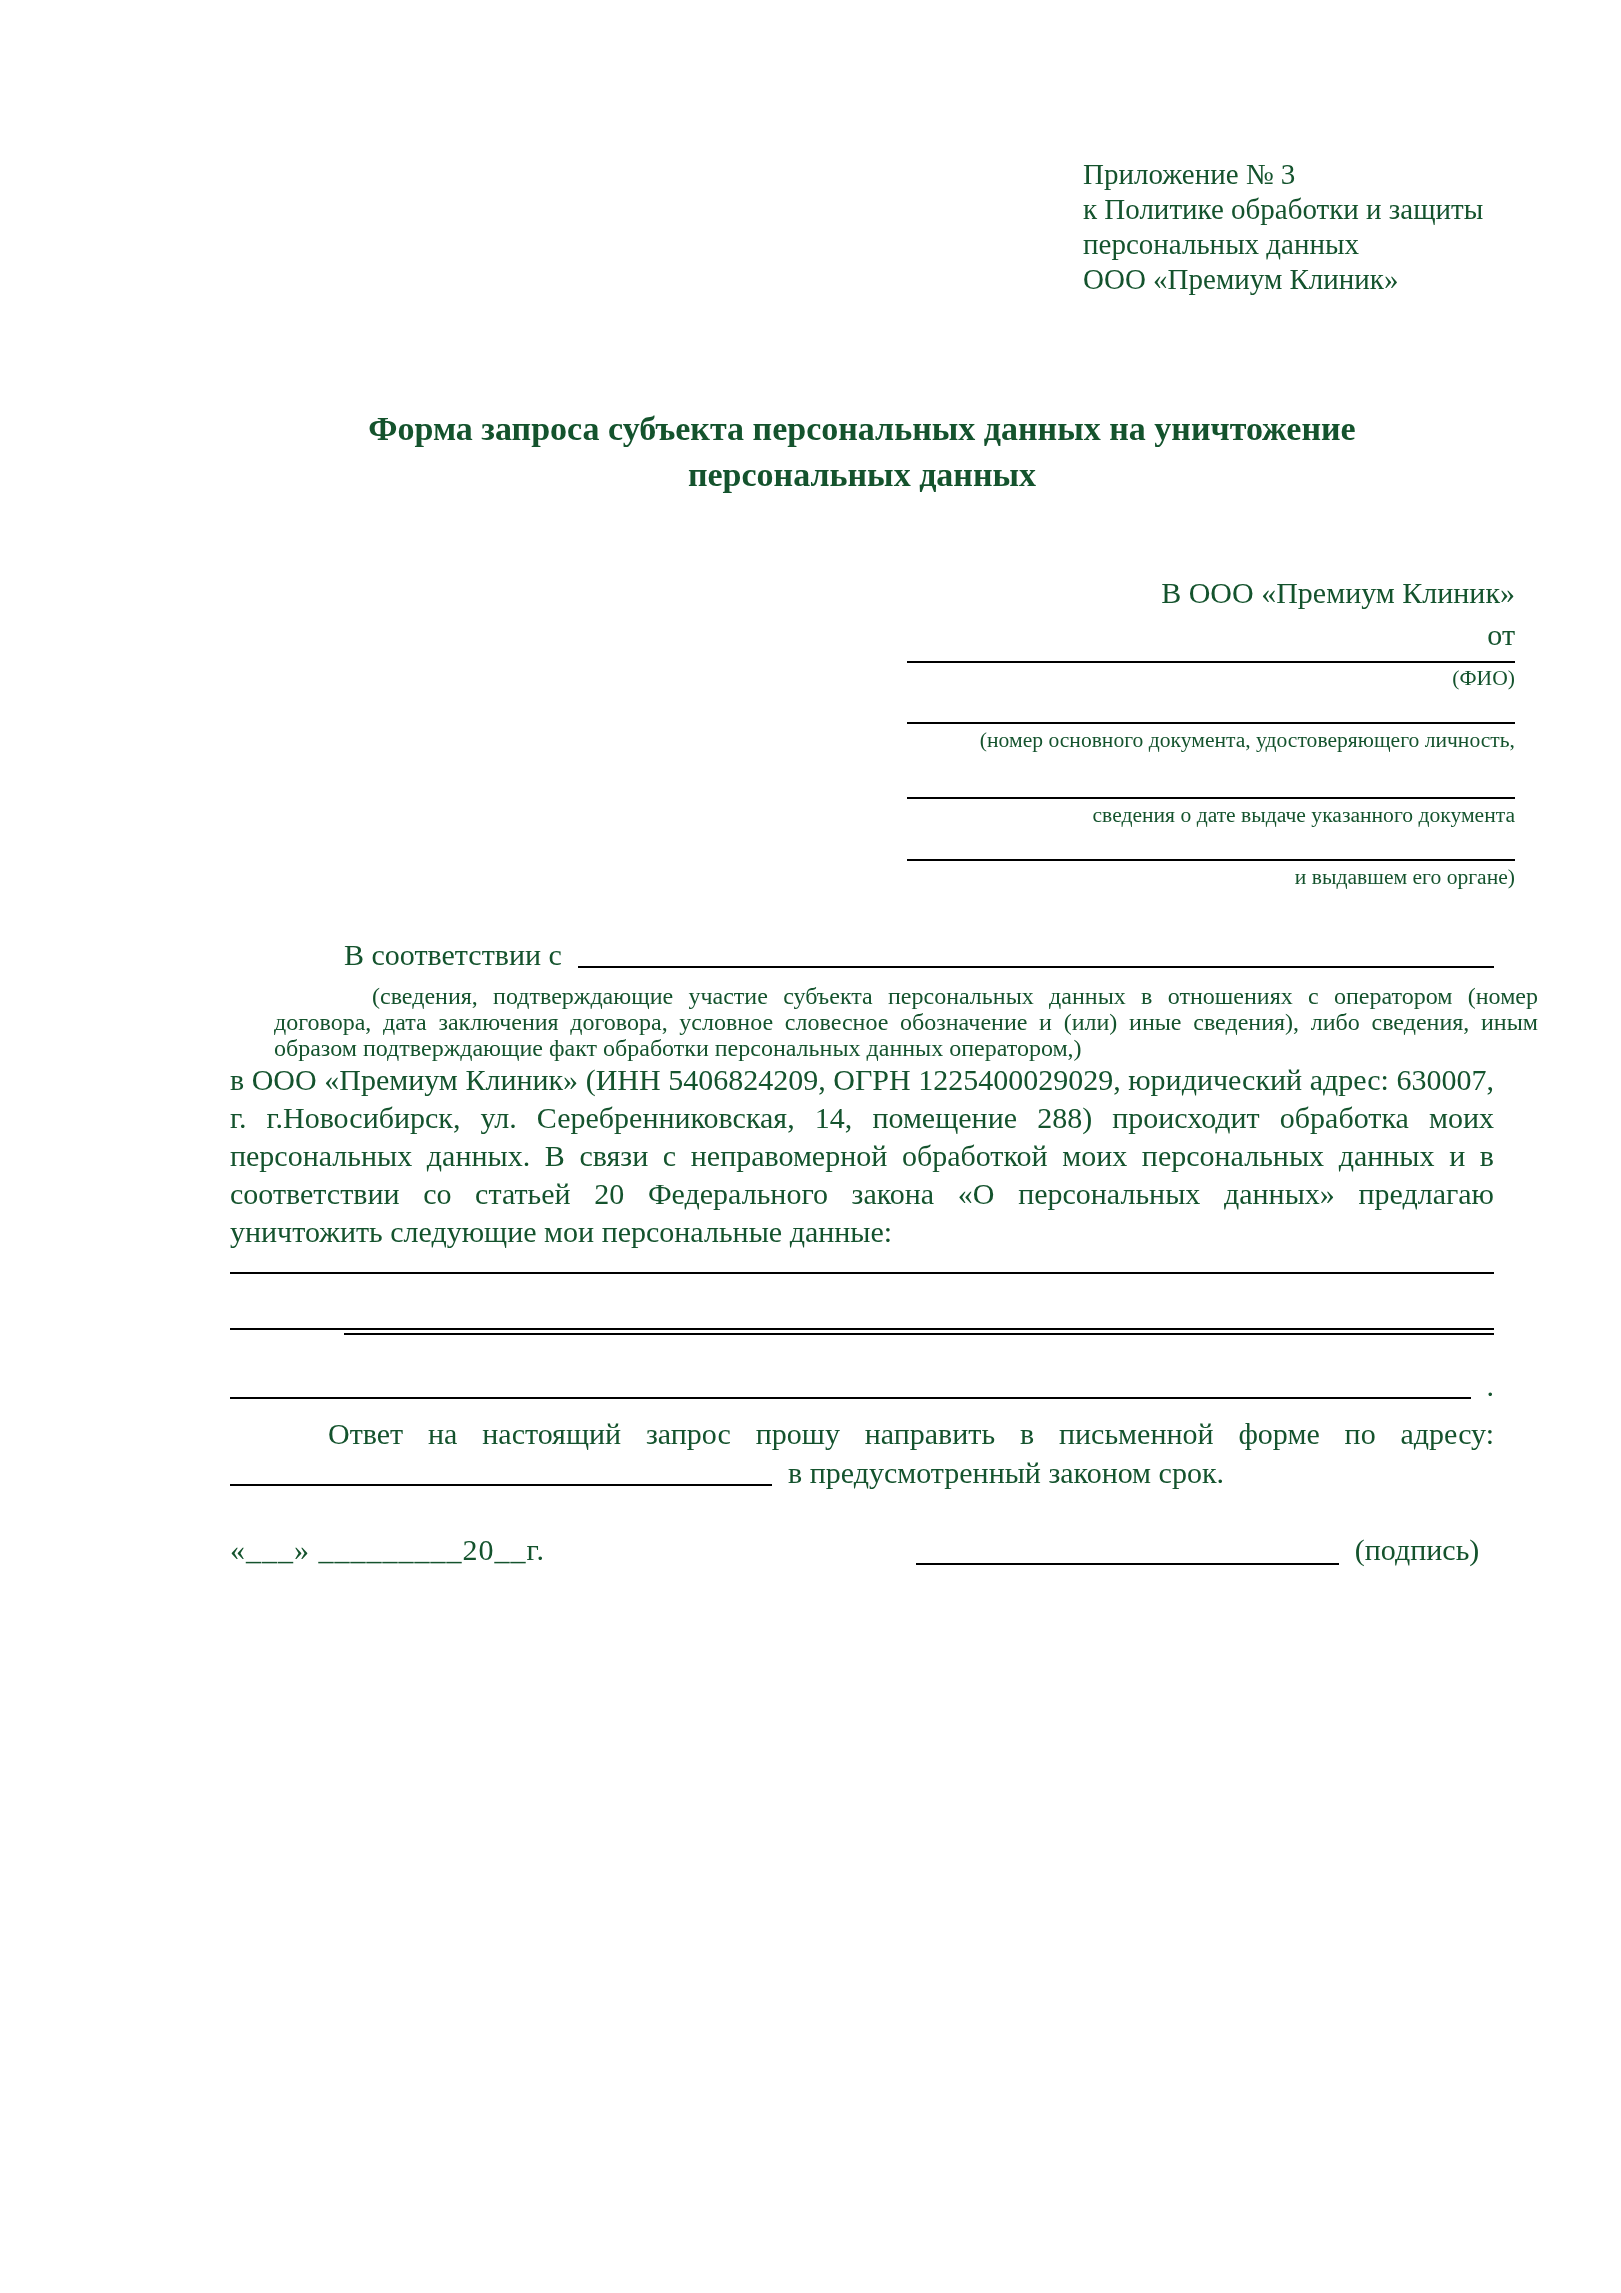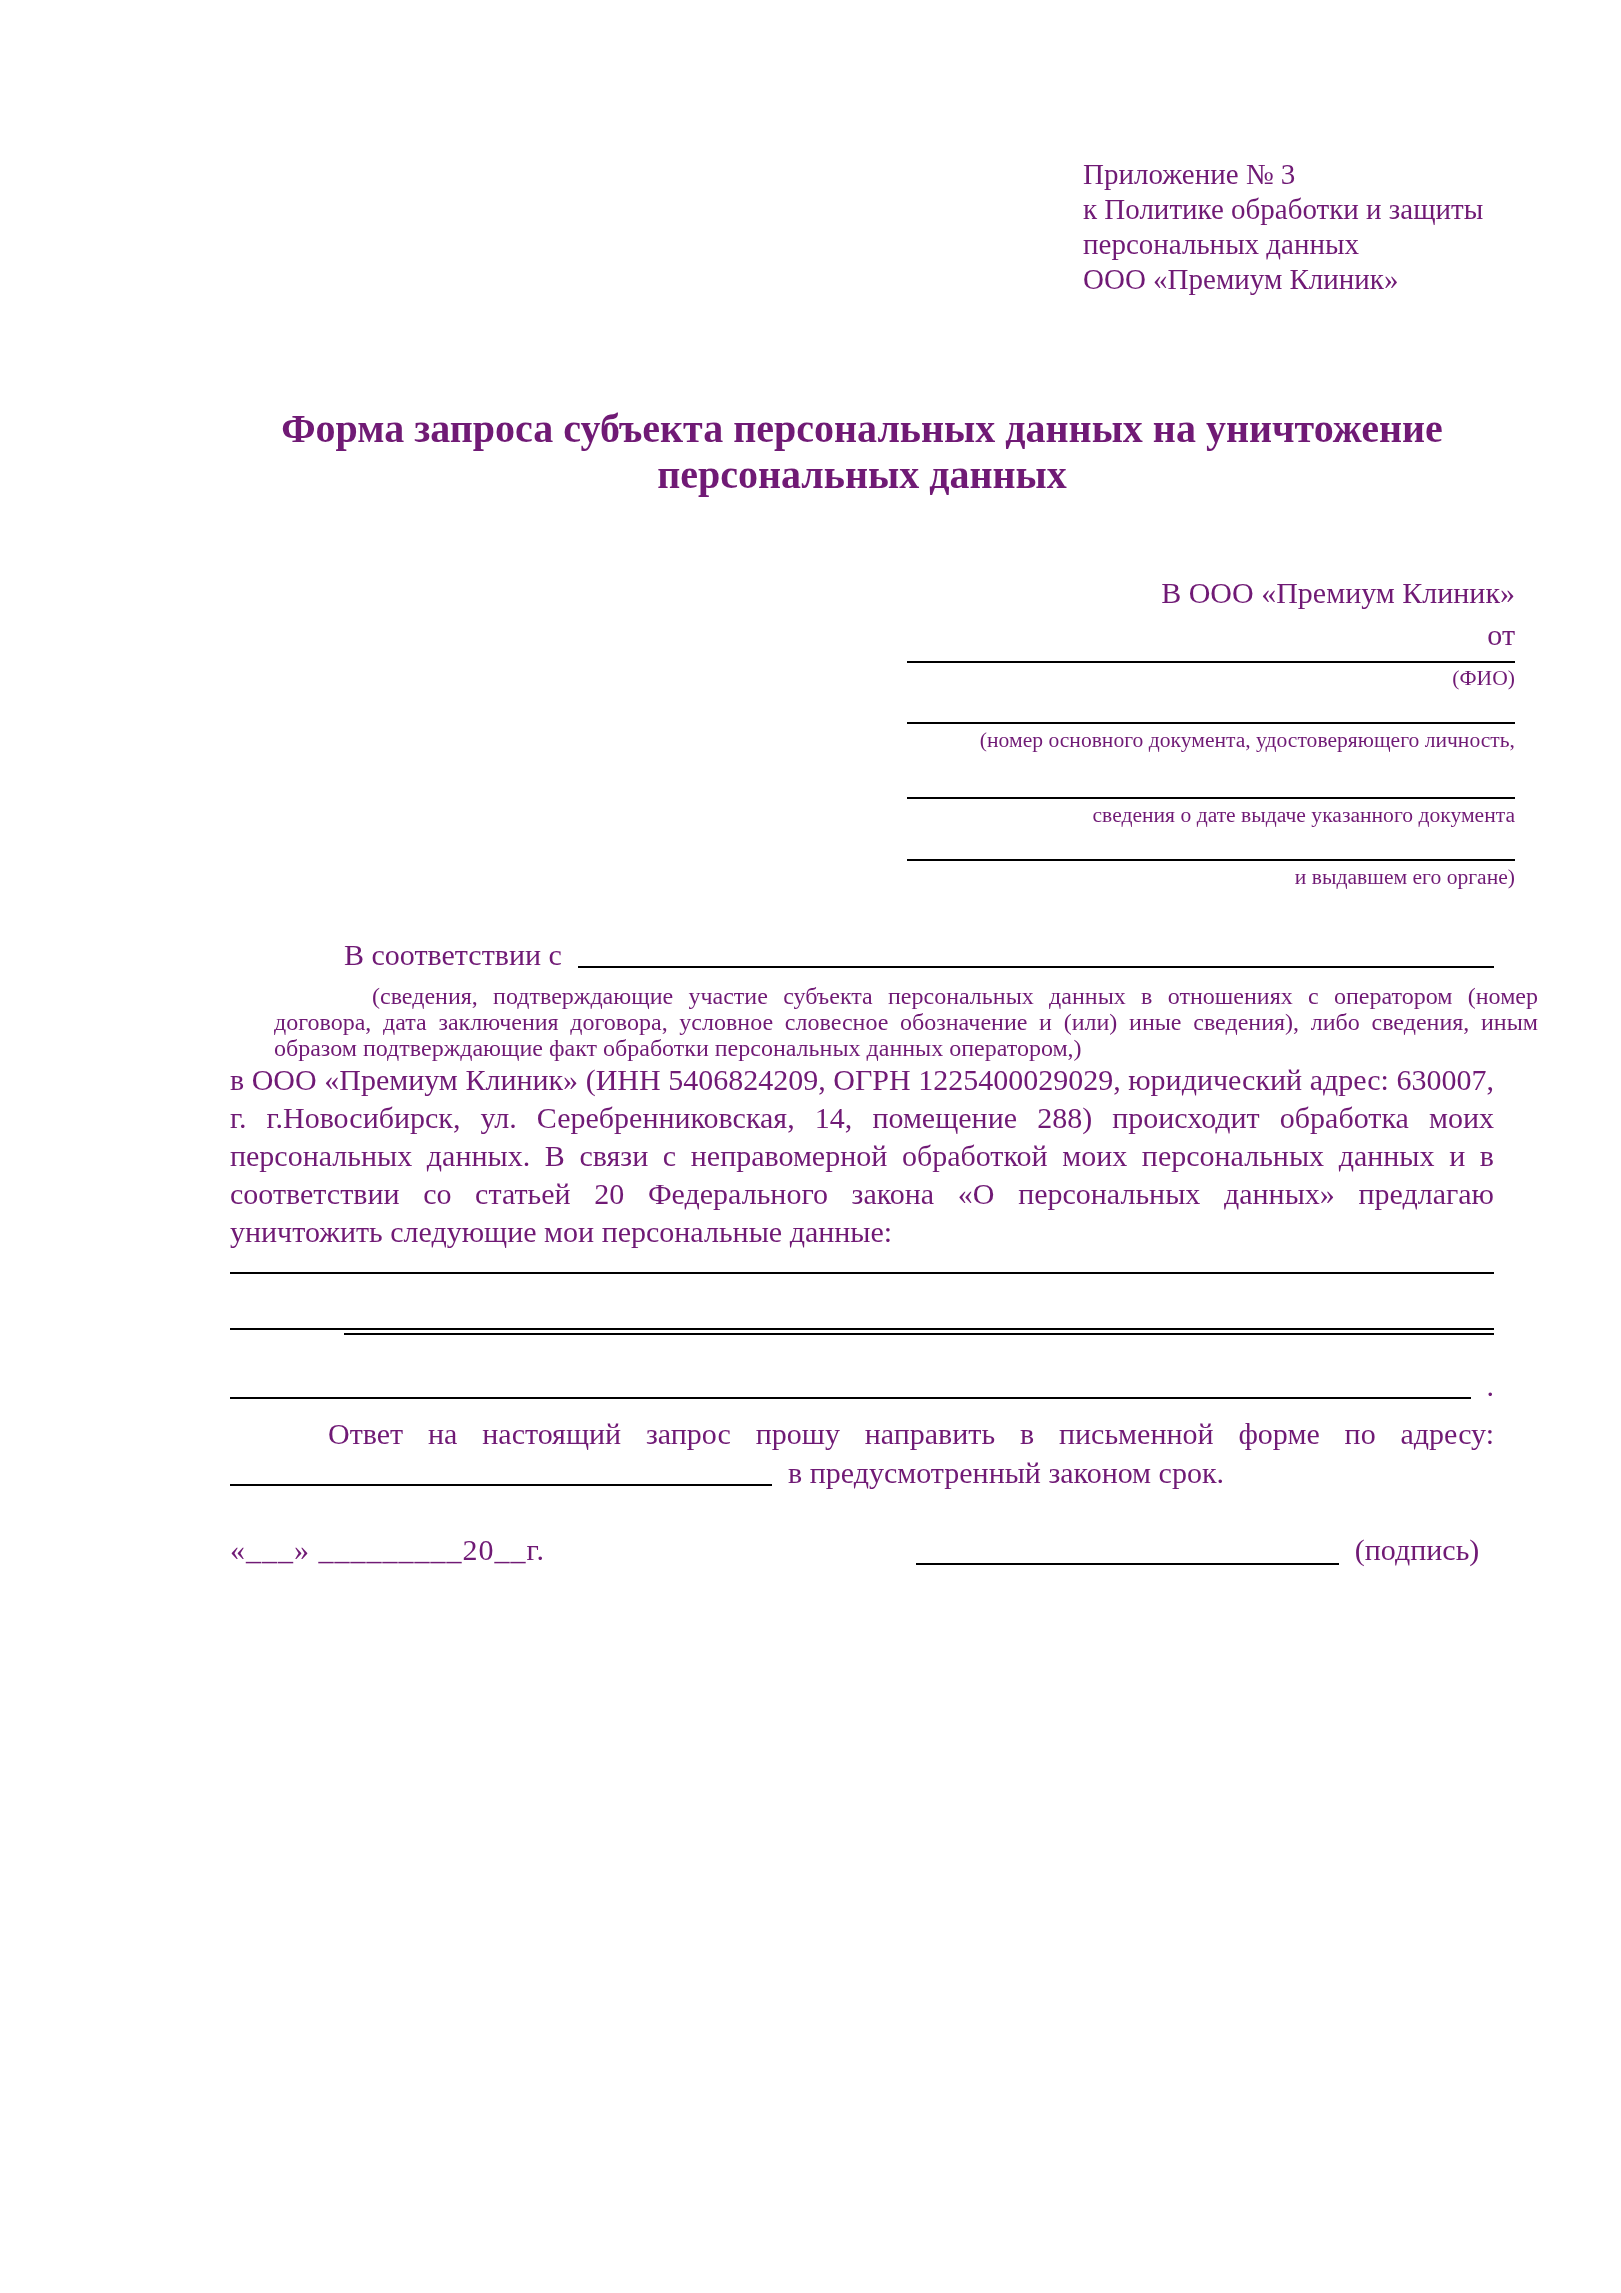--- a/index.html
+++ b/index.html
@@ -2,21 +2,21 @@
 <html><head>
 <meta charset="utf-8">
 <style>
   * { margin: 0; padding: 0; box-sizing: border-box; }
   html, body { background: #ffffff; }
   .page {
     position: relative;
     width: 1621px;
     height: 2294px;
     background: #ffffff;
-    color: #701a75;
+    color: #14532d;
     font-family: "Liberation Serif", serif;
     overflow: hidden;
   }
 
   
   .header-note {
     position: absolute;
     left: 1083px;
     top: 157px;
     font-size: 29px;
@@ -25,21 +25,21 @@
   }
 
   
   .doc-title {
     position: absolute;
     left: 230px;
     top: 406px;
     width: 1264px;
     text-align: center;
     font-weight: bold;
-    font-size: 40px;
+    font-size: 34px;
     line-height: 46px;
   }
 
   
   .addressee {
     position: absolute;
     left: 891px;
     top: 573px;
     width: 608px;
     font-size: 30px;

